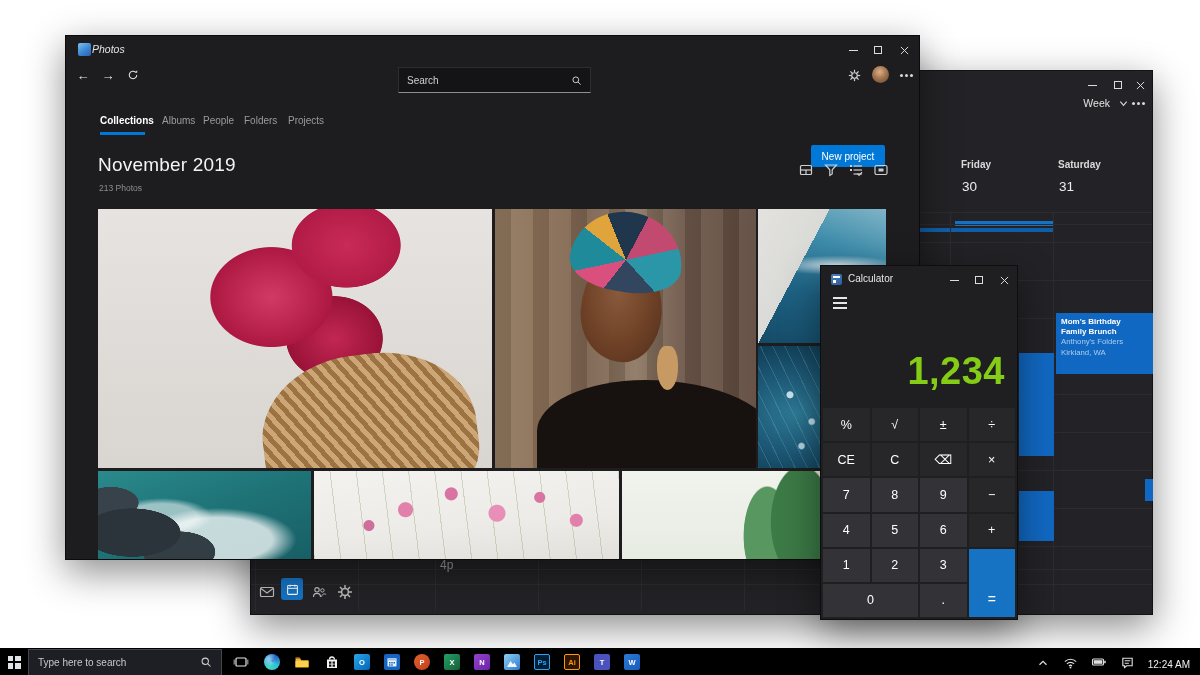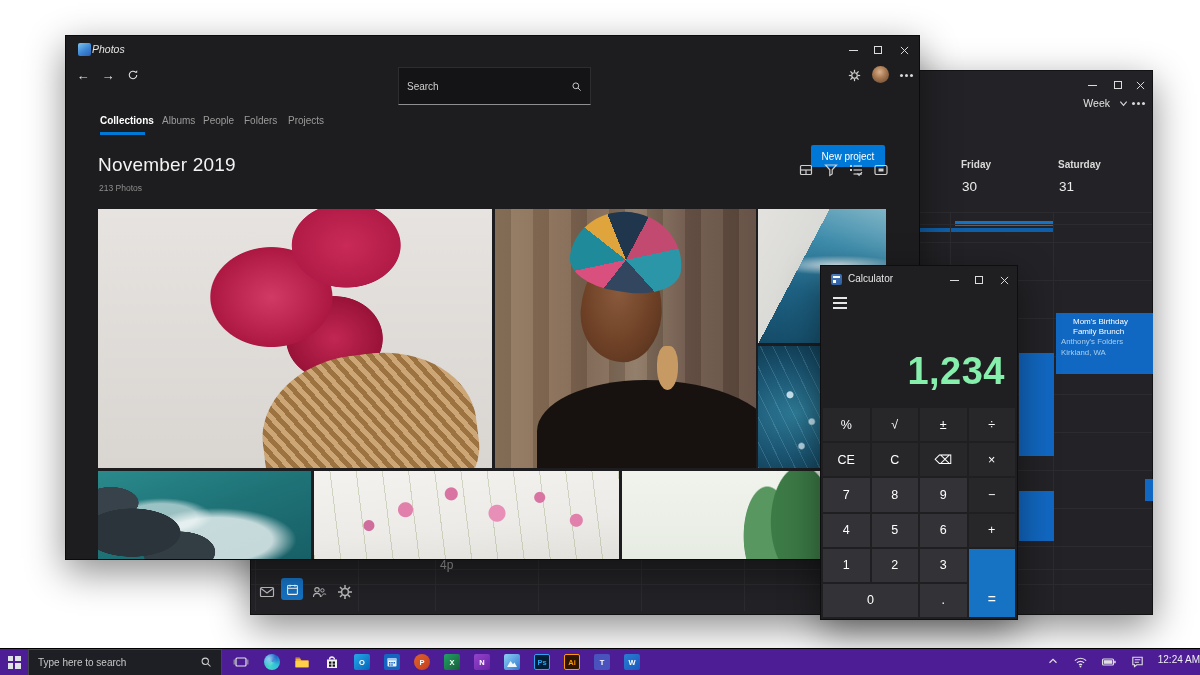--- a/index.html
+++ b/index.html
@@ -25,33 +25,33 @@
       linear-gradient(#2c2c30,#2c2c30) 0 356px / 100% 1px no-repeat,
       repeating-linear-gradient(90deg,#2c2c30 0 1px,transparent 1px 103px) 184px 0,
       repeating-linear-gradient(180deg,#2c2c30 0 1px,transparent 1px 38px) 0 29px;}
   .cal-weekrow{position:absolute;top:26px;right:12px;display:flex;align-items:center;gap:9px;color:#e2e2e2;font-size:10.5px;}
   .cal-dayname{position:absolute;top:88px;font-size:10px;font-weight:700;color:#dadada;}
   .cal-daynum{position:absolute;top:108px;font-size:13.5px;color:#ececec;}
   .allday1{position:absolute;left:704px;top:150px;width:99px;height:5px;background:#1673c4;}
   .allday2{position:absolute;left:500px;top:157px;width:303px;height:4px;background:#0f5fa8;}
   .evblock{position:absolute;background:#1168c2;}
   .ev-card{position:absolute;left:805px;top:242px;width:97px;height:61px;background:#1168c2;padding:4px 5px;overflow:hidden;}
-  .ev-card .t{font-size:8px;font-weight:400;color:#fff;line-height:1.2;margin-left:12px;}
+  .ev-card .t{font-size:8px;font-weight:700;color:#fff;line-height:1.2;}
   .ev-card .l{font-size:7.8px;color:#a9cdee;line-height:1.25;margin-top:1px;}
   .timemark{position:absolute;left:189px;top:487px;font-size:12px;color:#9a9a9a;}
   .cal-nav{position:absolute;left:0;bottom:0;width:901px;height:44px;}
   .cal-nav .nicon{position:absolute;top:14px;width:16px;height:16px;}
   .nav-active{position:absolute;left:30px;top:8px;width:22px;height:22px;background:#1673c4;border-radius:3px;display:flex;align-items:center;justify-content:center;}
 
   
   .photos{left:65px;top:35px;width:855px;height:525px;background:#1d1d1f;border:1px solid #0b0b0c;z-index:2;}
   .ph-appicon{position:absolute;left:12px;top:7px;width:13px;height:13px;border-radius:2px;background:linear-gradient(145deg,#7ec3ea 0%,#3c86d6 55%,#2b5fae 100%);}
   .ph-title{position:absolute;left:26px;top:7px;font-size:10.5px;color:#e2e2e2;font-style:italic;}
   .navbtn{position:absolute;top:30px;width:18px;height:18px;color:#e3e3e3;font-size:13px;display:flex;align-items:center;justify-content:center;}
-  .ph-search{position:absolute;left:332px;top:31px;width:193px;height:38px;background:#141416;border:1px solid #2d2d30;border-bottom:1px solid #8f8f8f;display:flex;align-items:center;padding:0 8px;color:#cfcfcf;font-size:10px;}
+  .ph-search{position:absolute;left:332px;top:31px;width:193px;height:26px;background:#141416;border:1px solid #2d2d30;border-bottom:1px solid #8f8f8f;display:flex;align-items:center;padding:0 8px;color:#cfcfcf;font-size:10px;}
   .ph-search svg{margin-left:auto;}
   .avatar{position:absolute;left:806px;top:30px;width:17px;height:17px;border-radius:50%;background:radial-gradient(circle at 45% 35%,#d9b18c 0%,#a5764f 45%,#5f4330 100%);}
   .tab{position:absolute;top:79px;font-size:10px;color:#9b9b9b;}
   .tab.active{color:#ffffff;font-weight:700;}
   .tab-underline{position:absolute;left:34px;top:96px;width:45px;height:3px;background:#0078d7;}
   .newproj{position:absolute;left:745px;top:73px;width:74px;height:22px;background:#0078d7;border:none;border-radius:2px;color:#fff;font-size:10px;display:flex;align-items:center;justify-content:center;margin-top:36px;}
   .ph-heading{position:absolute;left:32px;top:118px;font-size:19px;font-weight:400;color:#f3f3f3;letter-spacing:.2px;}
   .ph-sub{position:absolute;left:33px;top:147px;font-size:8.5px;color:#8e8e8e;}
   .tbicon{position:absolute;top:126px;width:16px;height:16px;}
   
@@ -110,49 +110,49 @@
       linear-gradient(180deg,#f1f3ed 0%,#e7ecE3 100%);}
 
   
   .calc{left:820px;top:265px;width:198px;height:355px;background:#1f1f22;border:1px solid #0e0e10;z-index:3;}
   .calc-appicon{position:absolute;left:10px;top:8px;width:11px;height:11px;border-radius:2px;background:
       linear-gradient(#ffffff,#ffffff) 2px 2px/7px 2px no-repeat,
       linear-gradient(#ffffff,#ffffff) 2px 6px/3px 3px no-repeat,
       linear-gradient(145deg,#4d7fc0,#2d5d9e);}
   .calc-title{position:absolute;left:27px;top:7px;font-size:10px;color:#e6e6e6;}
   .hamb{position:absolute;left:12px;top:31px;width:14px;height:2px;background:#e6e6e6;box-shadow:0 5px 0 #e6e6e6,0 10px 0 #e6e6e6;}
-  .calc-display{position:absolute;right:12px;top:84px;font-size:38px;font-weight:700;color:#86efac;letter-spacing:.5px;}
+  .calc-display{position:absolute;right:12px;top:84px;font-size:38px;font-weight:700;color:#84cc16;letter-spacing:.5px;}
   .keys{position:absolute;left:2px;right:2px;top:142px;bottom:2px;display:grid;grid-template-columns:repeat(4,1fr);grid-template-rows:repeat(6,1fr);gap:2px;}
   .k{background:#27272a;border:none;color:#fff;font-size:12.5px;display:flex;align-items:center;justify-content:center;padding:0;}
   .k.digit{background:#333337;}
   .k.zero{grid-column:1/3;}
   .k.eq{grid-column:4;grid-row:5/7;background:#1673c4;align-items:flex-end;padding-bottom:10px;font-size:14px;}
 
   
-  .taskbar{position:absolute;left:0;bottom:0;width:1200px;height:27px;background:#4c1d95;border-top:1px solid #000;display:flex;align-items:center;z-index:10;}
+  .taskbar{position:absolute;left:0;bottom:0;width:1200px;height:27px;background:#000000;border-top:1px solid #000;display:flex;align-items:center;z-index:10;}
   .start{width:28px;height:27px;display:flex;align-items:center;justify-content:center;}
   .winlogo{width:13px;height:13px;display:grid;grid-template-columns:1fr 1fr;grid-template-rows:1fr 1fr;gap:1.5px;}
   .winlogo span{background:#dfe3e6;}
   .tsearch{width:194px;height:27px;background:#1d1f24;border:1px solid #43454a;display:flex;align-items:center;padding:0 9px;color:#c8c8c8;font-size:10px;}
   .tsearch svg{margin-left:auto;}
   .tvbtn{margin-left:10px;width:18px;height:18px;display:flex;align-items:center;justify-content:center;}
   .ticon{width:16px;height:16px;margin-left:14px;border-radius:2px;display:flex;align-items:center;justify-content:center;font-size:7.5px;font-weight:700;color:#fff;flex:0 0 auto;position:relative;}
   .i-edge{border-radius:50%;background:radial-gradient(circle at 32% 30%, rgba(255,255,255,.5), rgba(255,255,255,0) 48%),conic-gradient(from 210deg,#43d6c9,#2fa7e0,#1d62c9,#2fc0d8,#43d6c9);}
   .i-outlook{background:linear-gradient(135deg,#28a8ea,#0364b8);}
   .i-cal{background:#1565c0;}
   .i-ppt{border-radius:50%;background:linear-gradient(135deg,#e0622d,#c43e1c);}
   .i-excel{background:linear-gradient(135deg,#21a366,#185c37);}
   .i-onenote{background:linear-gradient(135deg,#9344cb,#6a23a8);}
   .i-photos{background:linear-gradient(135deg,#8ed0f3,#2e78cf);}
   .i-photos .mtn{position:absolute;left:3px;bottom:3px;width:10px;height:6px;background:#eef6fd;clip-path:polygon(0 100%,35% 0,60% 55%,75% 25%,100% 100%);}
   .i-ps{background:#001e36;border:1px solid #2ea3f2;color:#2ea3f2;}
   .i-ai{background:#2e1500;border:1px solid #ff9a00;color:#ff9a00;}
   .i-teams{background:#4a53bd;}
   .i-word{background:linear-gradient(135deg,#2b7cd3,#185abd);}
-  .tray{margin-left:auto;display:flex;align-items:flex-start;gap:13px;}
+  .tray{margin-left:auto;display:flex;align-items:flex-end;gap:13px;padding-right:10px;}
   .tray .clock{font-size:10px;color:#f0f0f0;}
 </style>
 </head>
 <body>
 
 <div class="desktop">
 
   <div class="win cal">
     <div class="ctl" style="left:828px">
         <span class="bar"></span>

